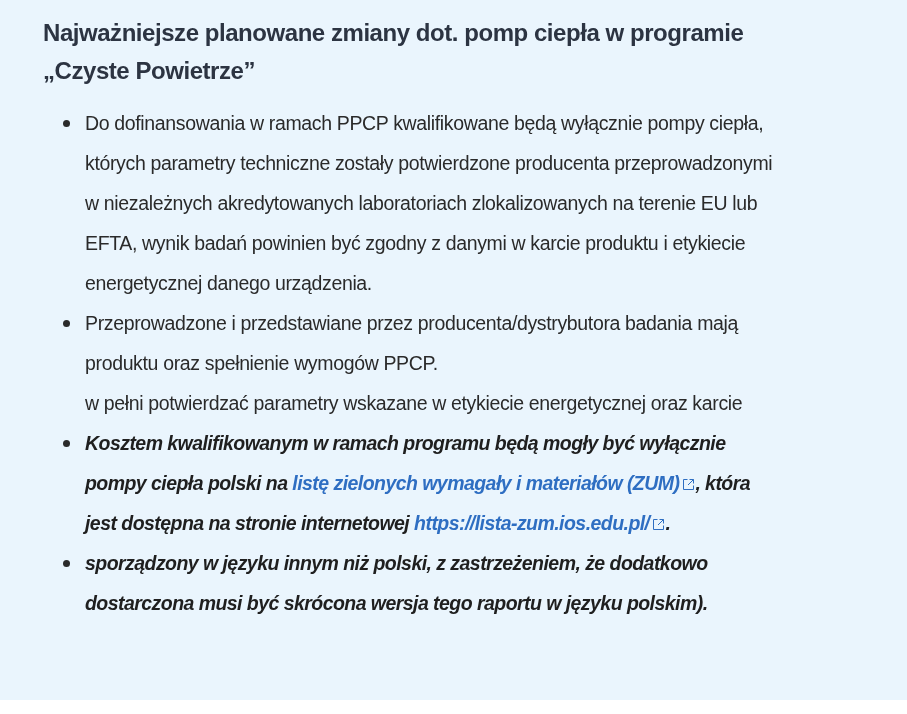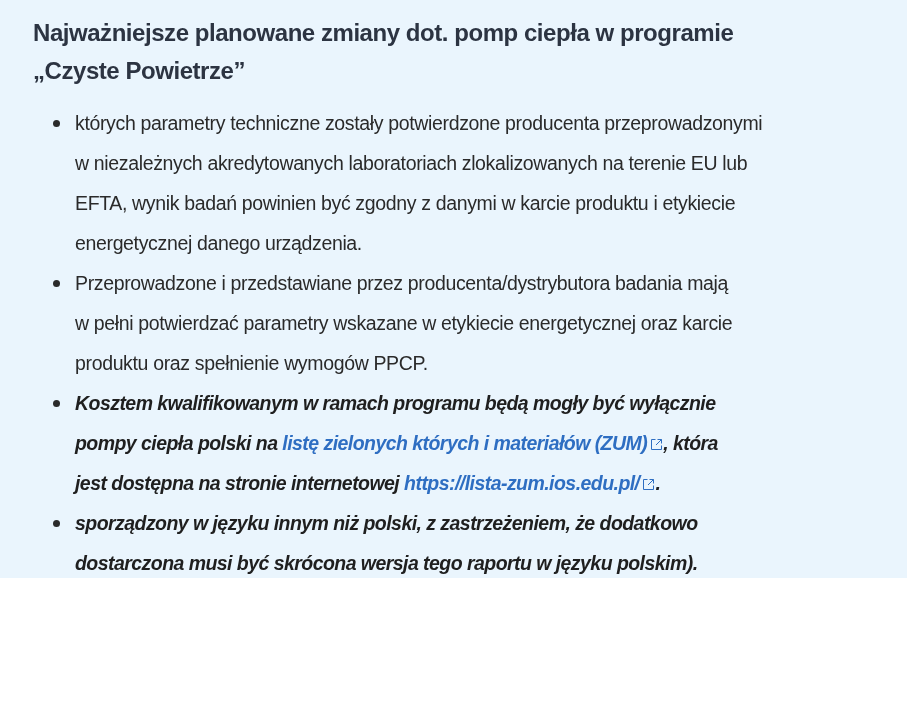--- a/index.html
+++ b/index.html
@@ -11,24 +11,24 @@
       width: 907px;
       height: 714px;
       overflow: hidden;
       font-family: "Liberation Sans", sans-serif;
     }
     .panel {
       position: absolute;
       left: 0;
       top: 0;
       width: 907px;
-      height: 578px;
+      height: 700px;
       background: #eaf5fd;
       box-sizing: border-box;
-      padding: 14px 20px 0 33px;
+      padding: 14px 20px 0 43px;
     }
     .title {
       margin: 0;
       font-size: 24px;
       line-height: 38px;
       font-weight: 700;
       color: #2c3442;
       letter-spacing: -0.45px;
       width: 840px;
     }
@@ -80,37 +80,38 @@
 
 <div class="panel">
   <h2 class="title">
     <span class="line">Najważniejsze planowane zmiany dot. pomp ciepła w programie</span>
     <span class="line">„Czyste Powietrze”</span>
   </h2>
 
   <ul class="bullets">
     <li>
       <span class="dot"></span>
+      <span class="ln">Do dofinansowania w ramach PPCP kwalifikowane będą wyłącznie pompy ciepła,</span>
       <span class="ln">których parametry techniczne zostały potwierdzone producenta przeprowadzonymi</span>
       <span class="ln">w niezależnych akredytowanych laboratoriach zlokalizowanych na terenie EU lub</span>
       <span class="ln">EFTA, wynik badań powinien być zgodny z danymi w karcie produktu i etykiecie</span>
       <span class="ln">energetycznej danego urządzenia.</span>
     </li>
 
     <li>
       <span class="dot"></span>
       <span class="ln">Przeprowadzone i przedstawiane przez producenta/dystrybutora badania mają</span>
+      <span class="ln">produktu oraz spełnienie wymogów PPCP.</span>
       <span class="ln">w pełni potwierdzać parametry wskazane w etykiecie energetycznej oraz karcie</span>
-      <span class="ln">produktu oraz spełnienie wymogów PPCP.</span>
     </li>
 
     <li class="bold">
       <span class="dot"></span>
       <span class="ln">Kosztem kwalifikowanym w ramach programu będą mogły być wyłącznie</span>
-      <span class="ln"><span>pompy ciepła polski na </span><a class="ext" href="#"><span>listę zielonych których i materiałów (ZUM)</span><span class="ext-icon"><svg width="13" height="13" viewBox="0 0 13 13">
+      <span class="ln"><span>pompy ciepła polski na </span><a class="ext" href="#"><span>listę zielonych wymagały i materiałów (ZUM)</span><span class="ext-icon"><svg width="13" height="13" viewBox="0 0 13 13">
                 <path d="M5.5 1.5H1.5V11.5H11.5V7.5" fill="none" stroke="#2e6ec2" stroke-width="1"></path>
                 <path d="M7.5 1.5H11.5V5.5M11.5 1.5L6 7" fill="none" stroke="#2e6ec2" stroke-width="1"></path>
               </svg></span></a><span>, która</span></span>
       <span class="ln"><span>jest dostępna na stronie internetowej </span><a class="ext" href="#"><span>https://lista-zum.ios.edu.pl/</span><span class="ext-icon"><svg width="13" height="13" viewBox="0 0 13 13">
                 <path d="M5.5 1.5H1.5V11.5H11.5V7.5" fill="none" stroke="#2e6ec2" stroke-width="1"></path>
                 <path d="M7.5 1.5H11.5V5.5M11.5 1.5L6 7" fill="none" stroke="#2e6ec2" stroke-width="1"></path>
               </svg></span></a><span>.</span></span>
     </li>
 
     <li class="bold">

